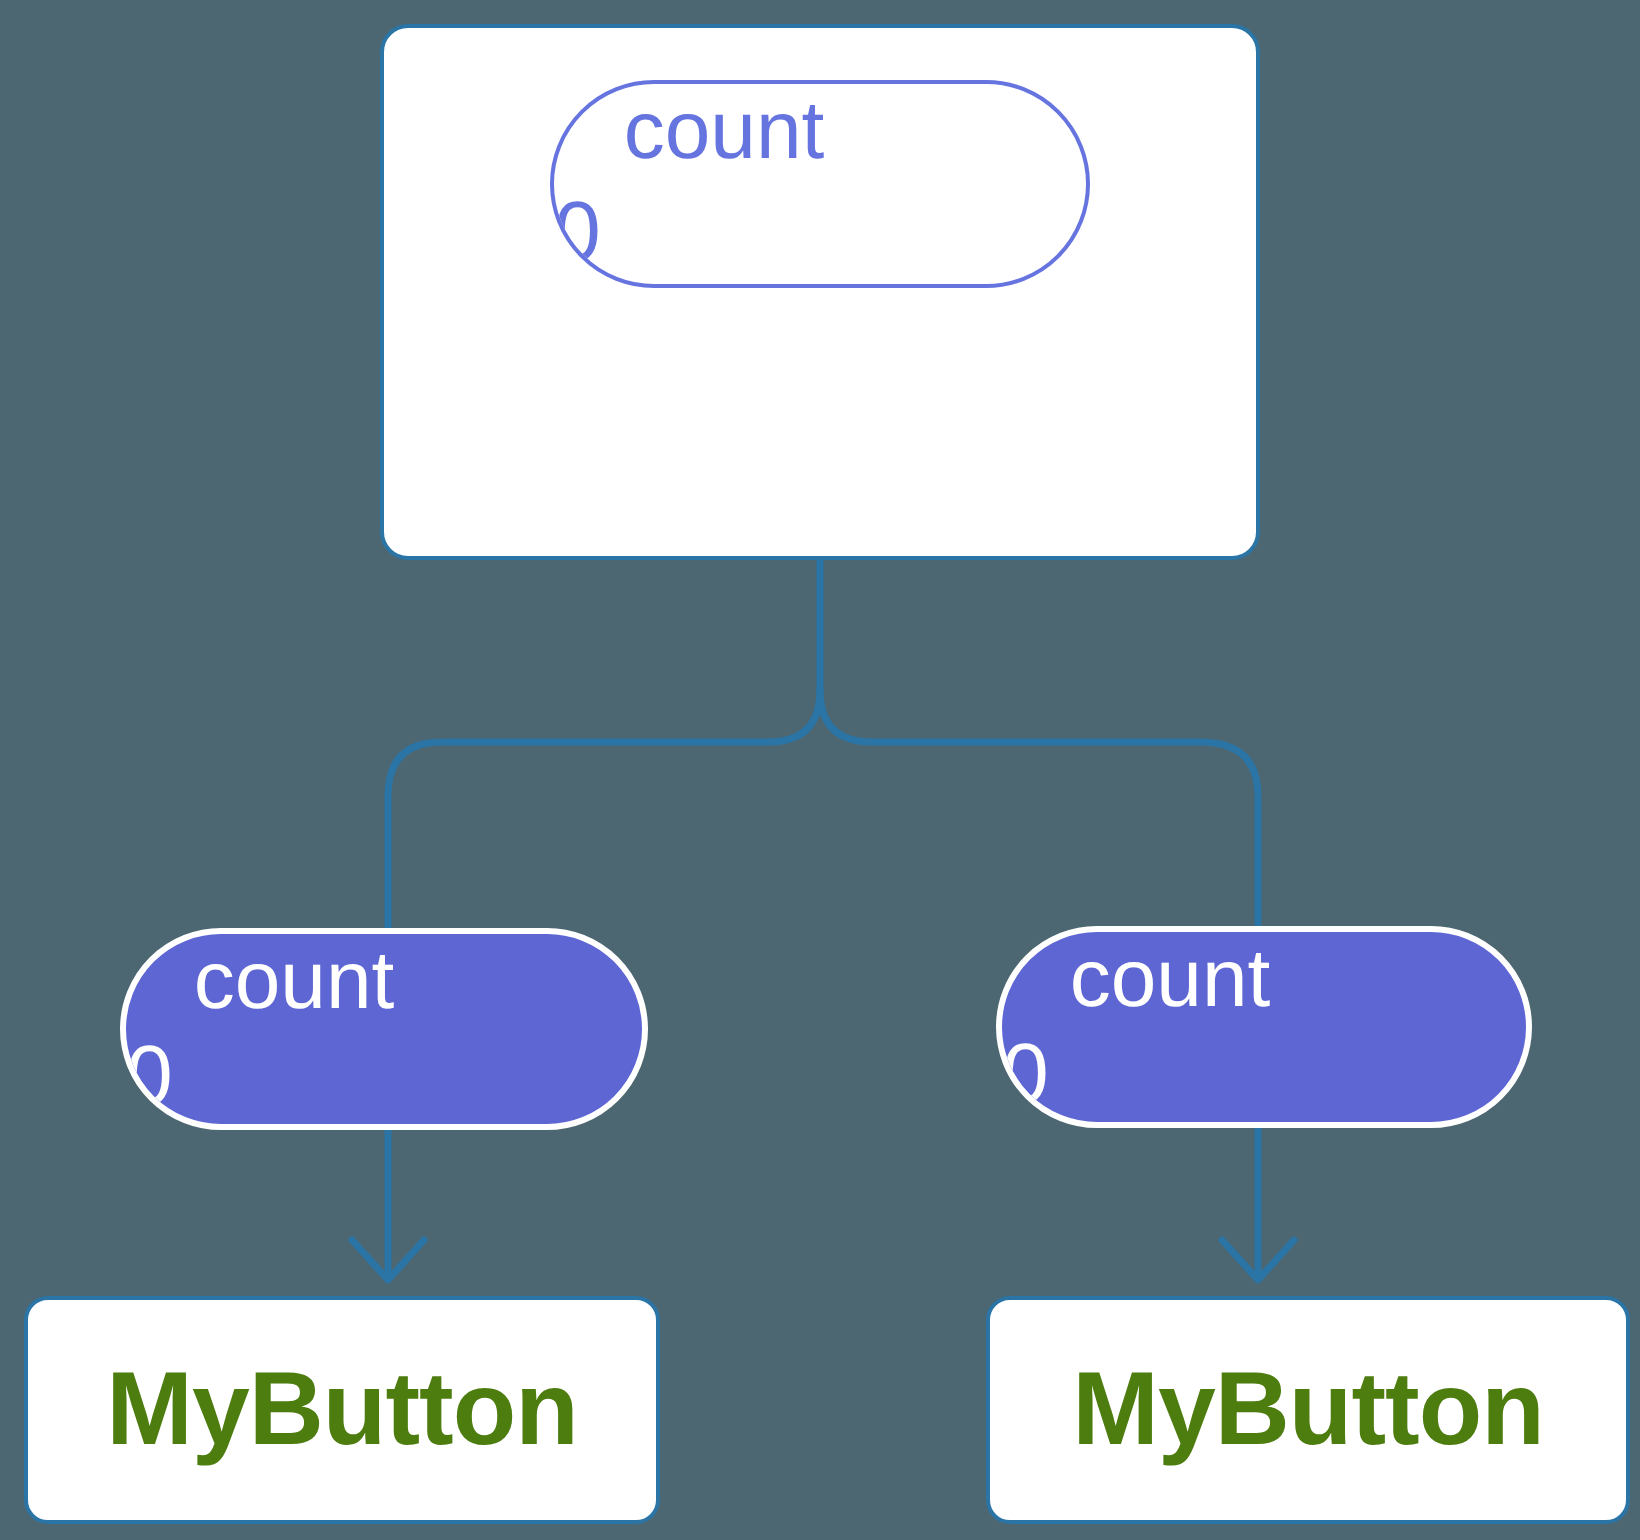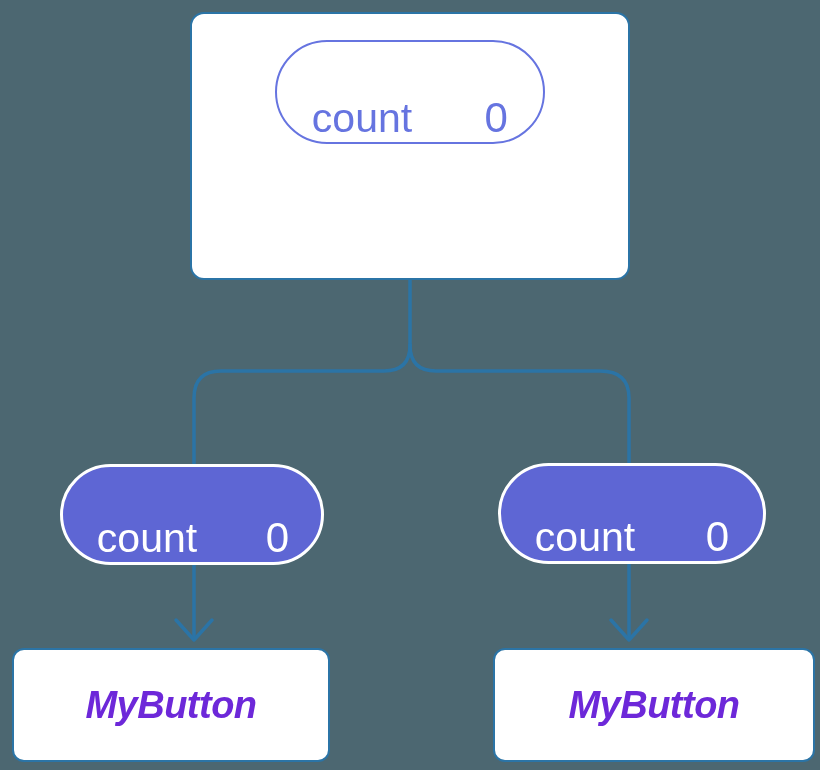--- a/index.html
+++ b/index.html
@@ -35,22 +35,23 @@
   .root-title {
     margin-top: 34px;
     font-size: 40px;
     line-height: 52px;
     font-weight: 700;
     color: #35709e;
     letter-spacing: -0.5px;
   }
   .pill {
     display: flex;
-    align-items: flex-end;
+    align-items: flex-start;
     overflow: hidden;
+    flex-direction: column;
   }
   .pill-name, .pill-value {
     display: flex;
     align-items: center;
     justify-content: center;
   }
   #root-pill {
     margin-top: 26px;
     width: 270px; height: 104px;
     border: 2.5px solid #6674e0;
@@ -74,25 +75,24 @@
   .pill.filled .pill-name { width: 168px; font-size: 41px; }
   .pill.filled .pill-divider { width: 3px; background: #ffffff; }
   .pill.filled .pill-value { flex: 1; font-size: 42px; }
   .child-card {
     border-radius: 12px;
     justify-content: center;
   }
   #left-child  { left: 12px;  top: 648px; width: 318px; height: 114px; }
   #right-child { left: 493px; top: 648px; width: 322px; height: 114px; }
   .child-title {
-    font-size: 38px;
+    font-size: 52px;
     font-weight: 700;
-    color: #6d28d9;
+    color: #4d7c0f;
     letter-spacing: -0.5px;
-    font-style: italic;
   }
 </style>
 </head>
 <body>
 
 <div id="canvas">
 
   <svg id="connectors" viewBox="0 0 820 770" xmlns="http://www.w3.org/2000/svg" fill="none" stroke="#2b74a6" stroke-width="3.5" stroke-linecap="round" stroke-linejoin="round">
     <path d="M410 279 L410 345"></path>
     <path d="M410 345 Q410 371 384 371 L221 371 Q194 371 194 398 L194 637"></path>

